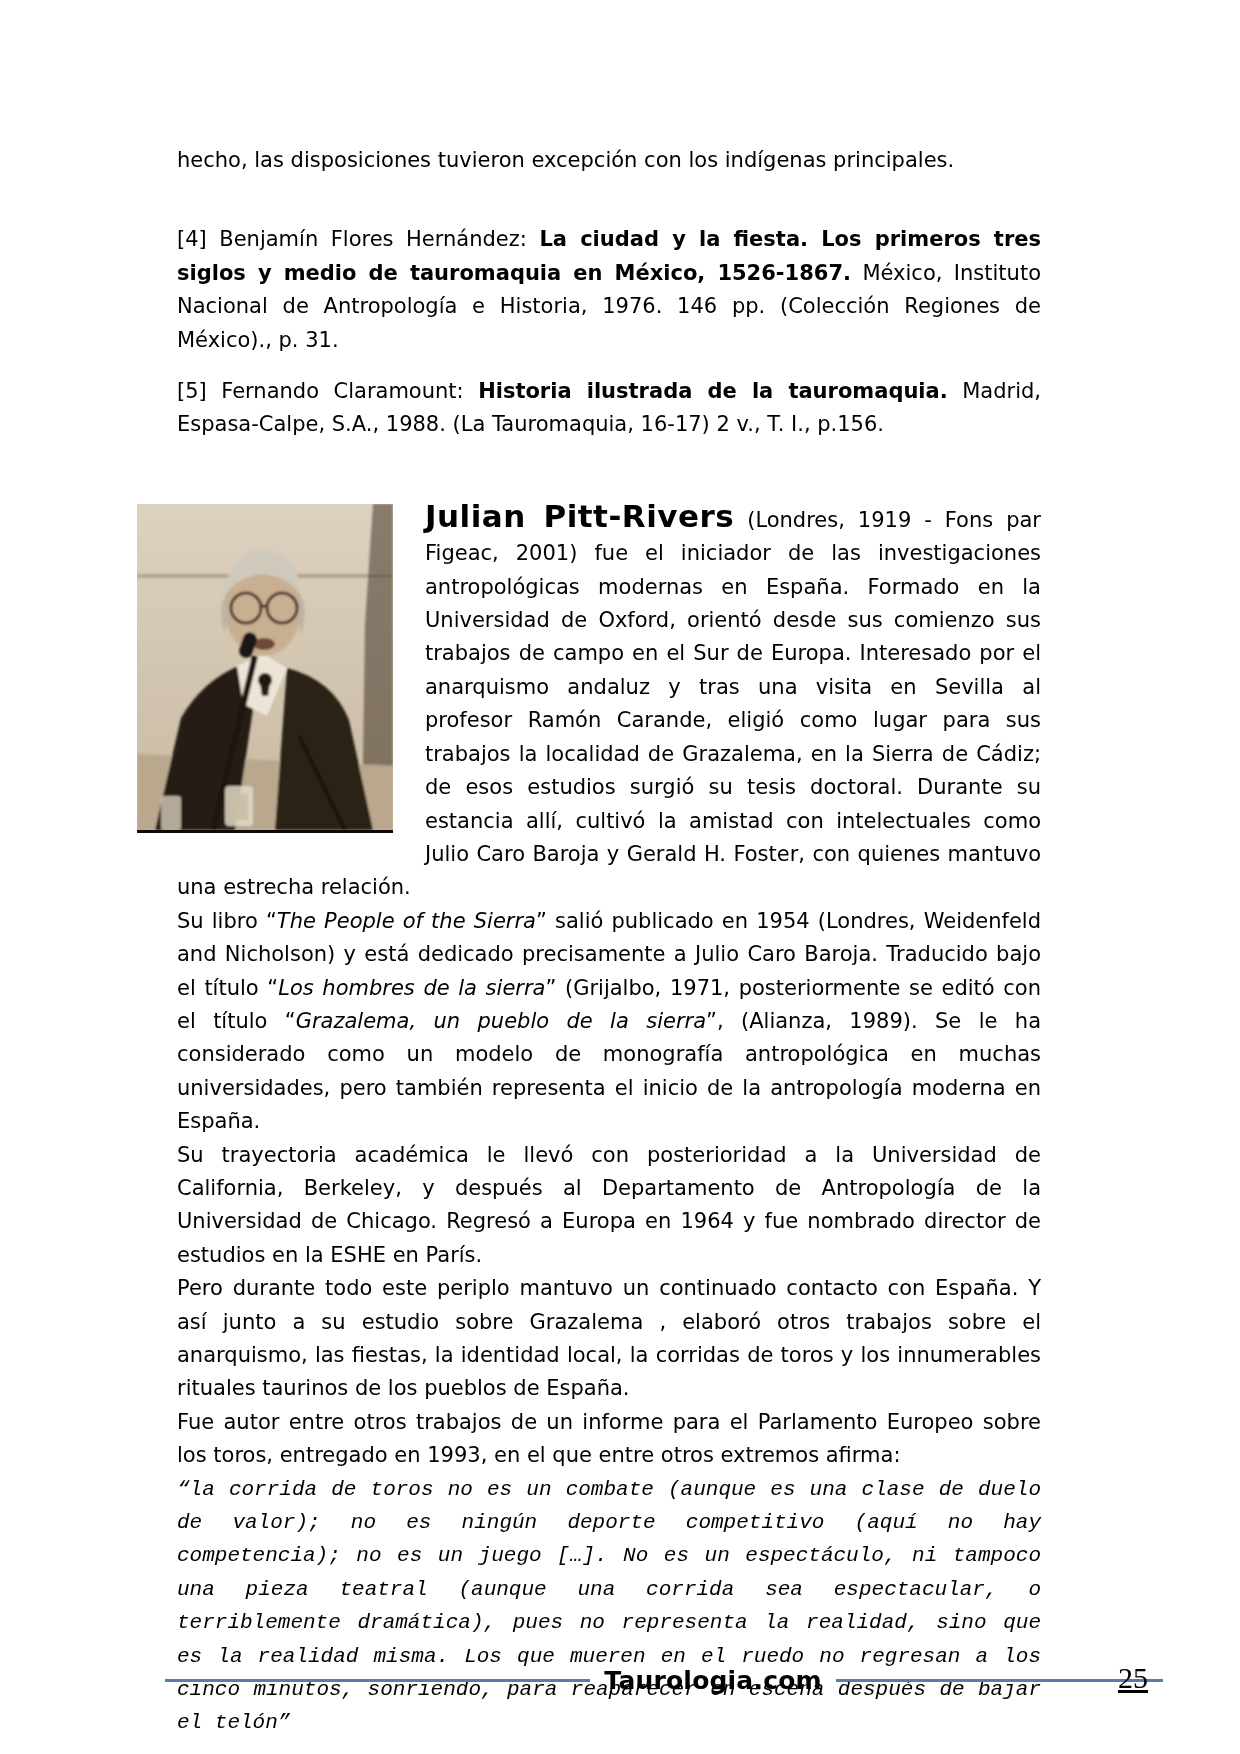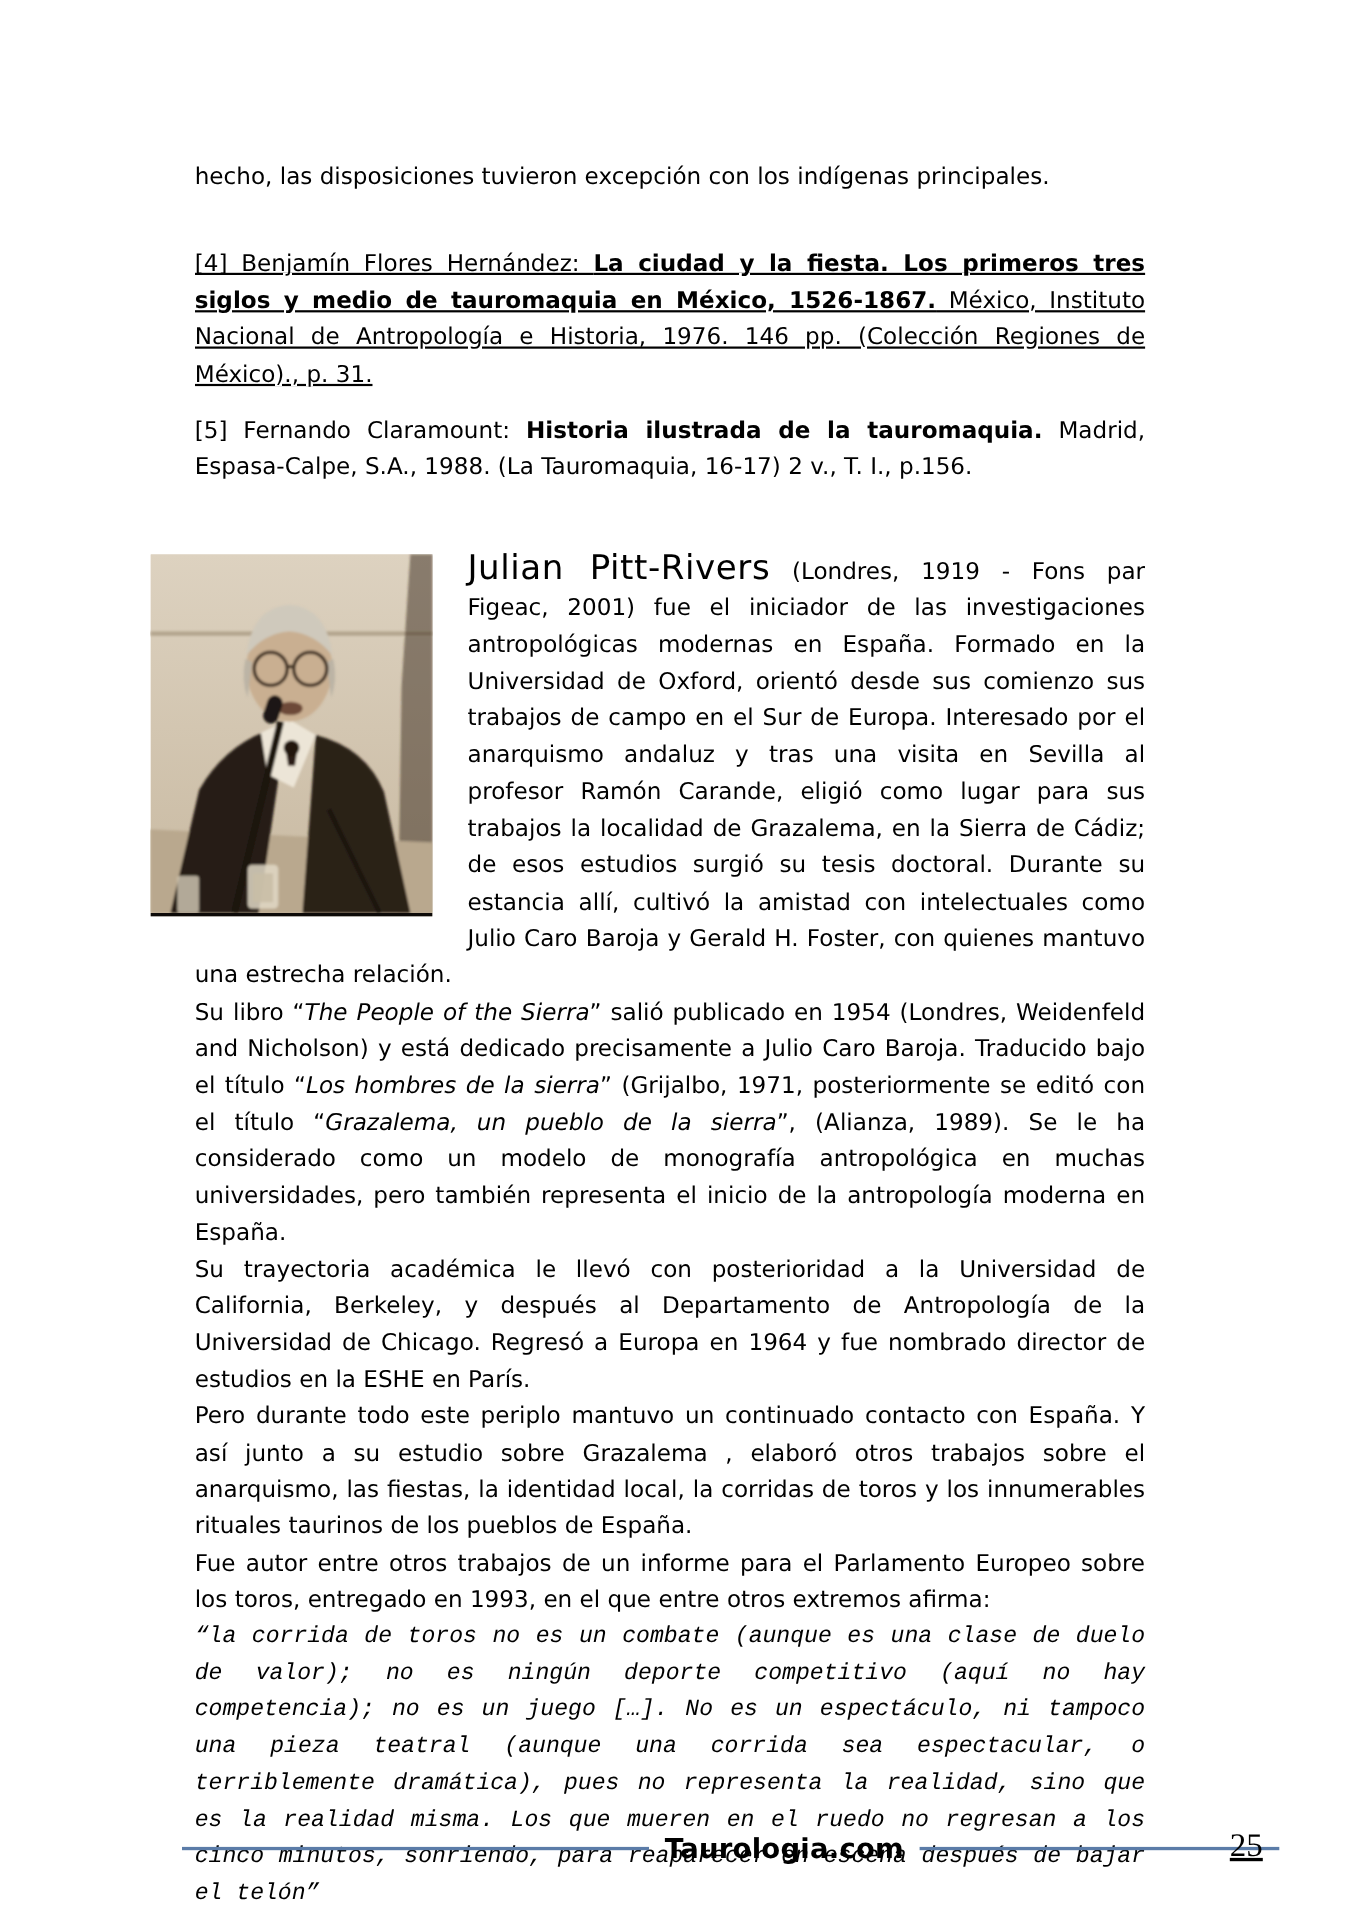--- a/index.html
+++ b/index.html
@@ -13,25 +13,25 @@
   }
   .content{
     position:absolute;
     left:177px;top:144px;
     width:864px;
     font-size:21px;
     line-height:33.4px;
     text-align:justify;
   }
   .content p{margin:0;}
-  p.fn4{margin-top:46px;text-decoration:underline;}
+  p.fn4{margin-top:46px;}
   p.fn5{margin-top:18px;}
   .bio{margin-top:58px;}
   .bio-name{
-    font-weight:normal;
+    font-weight:bold;
     font-size:31px;
     line-height:33.4px;
     letter-spacing:.5px;
   }
   .photo-wrap{
     float:left;
     width:256px;height:326px;
     margin:4px 32px 30px -40px;
     border-bottom:3px solid #0d0a08;
     background:#d9cdbb;

